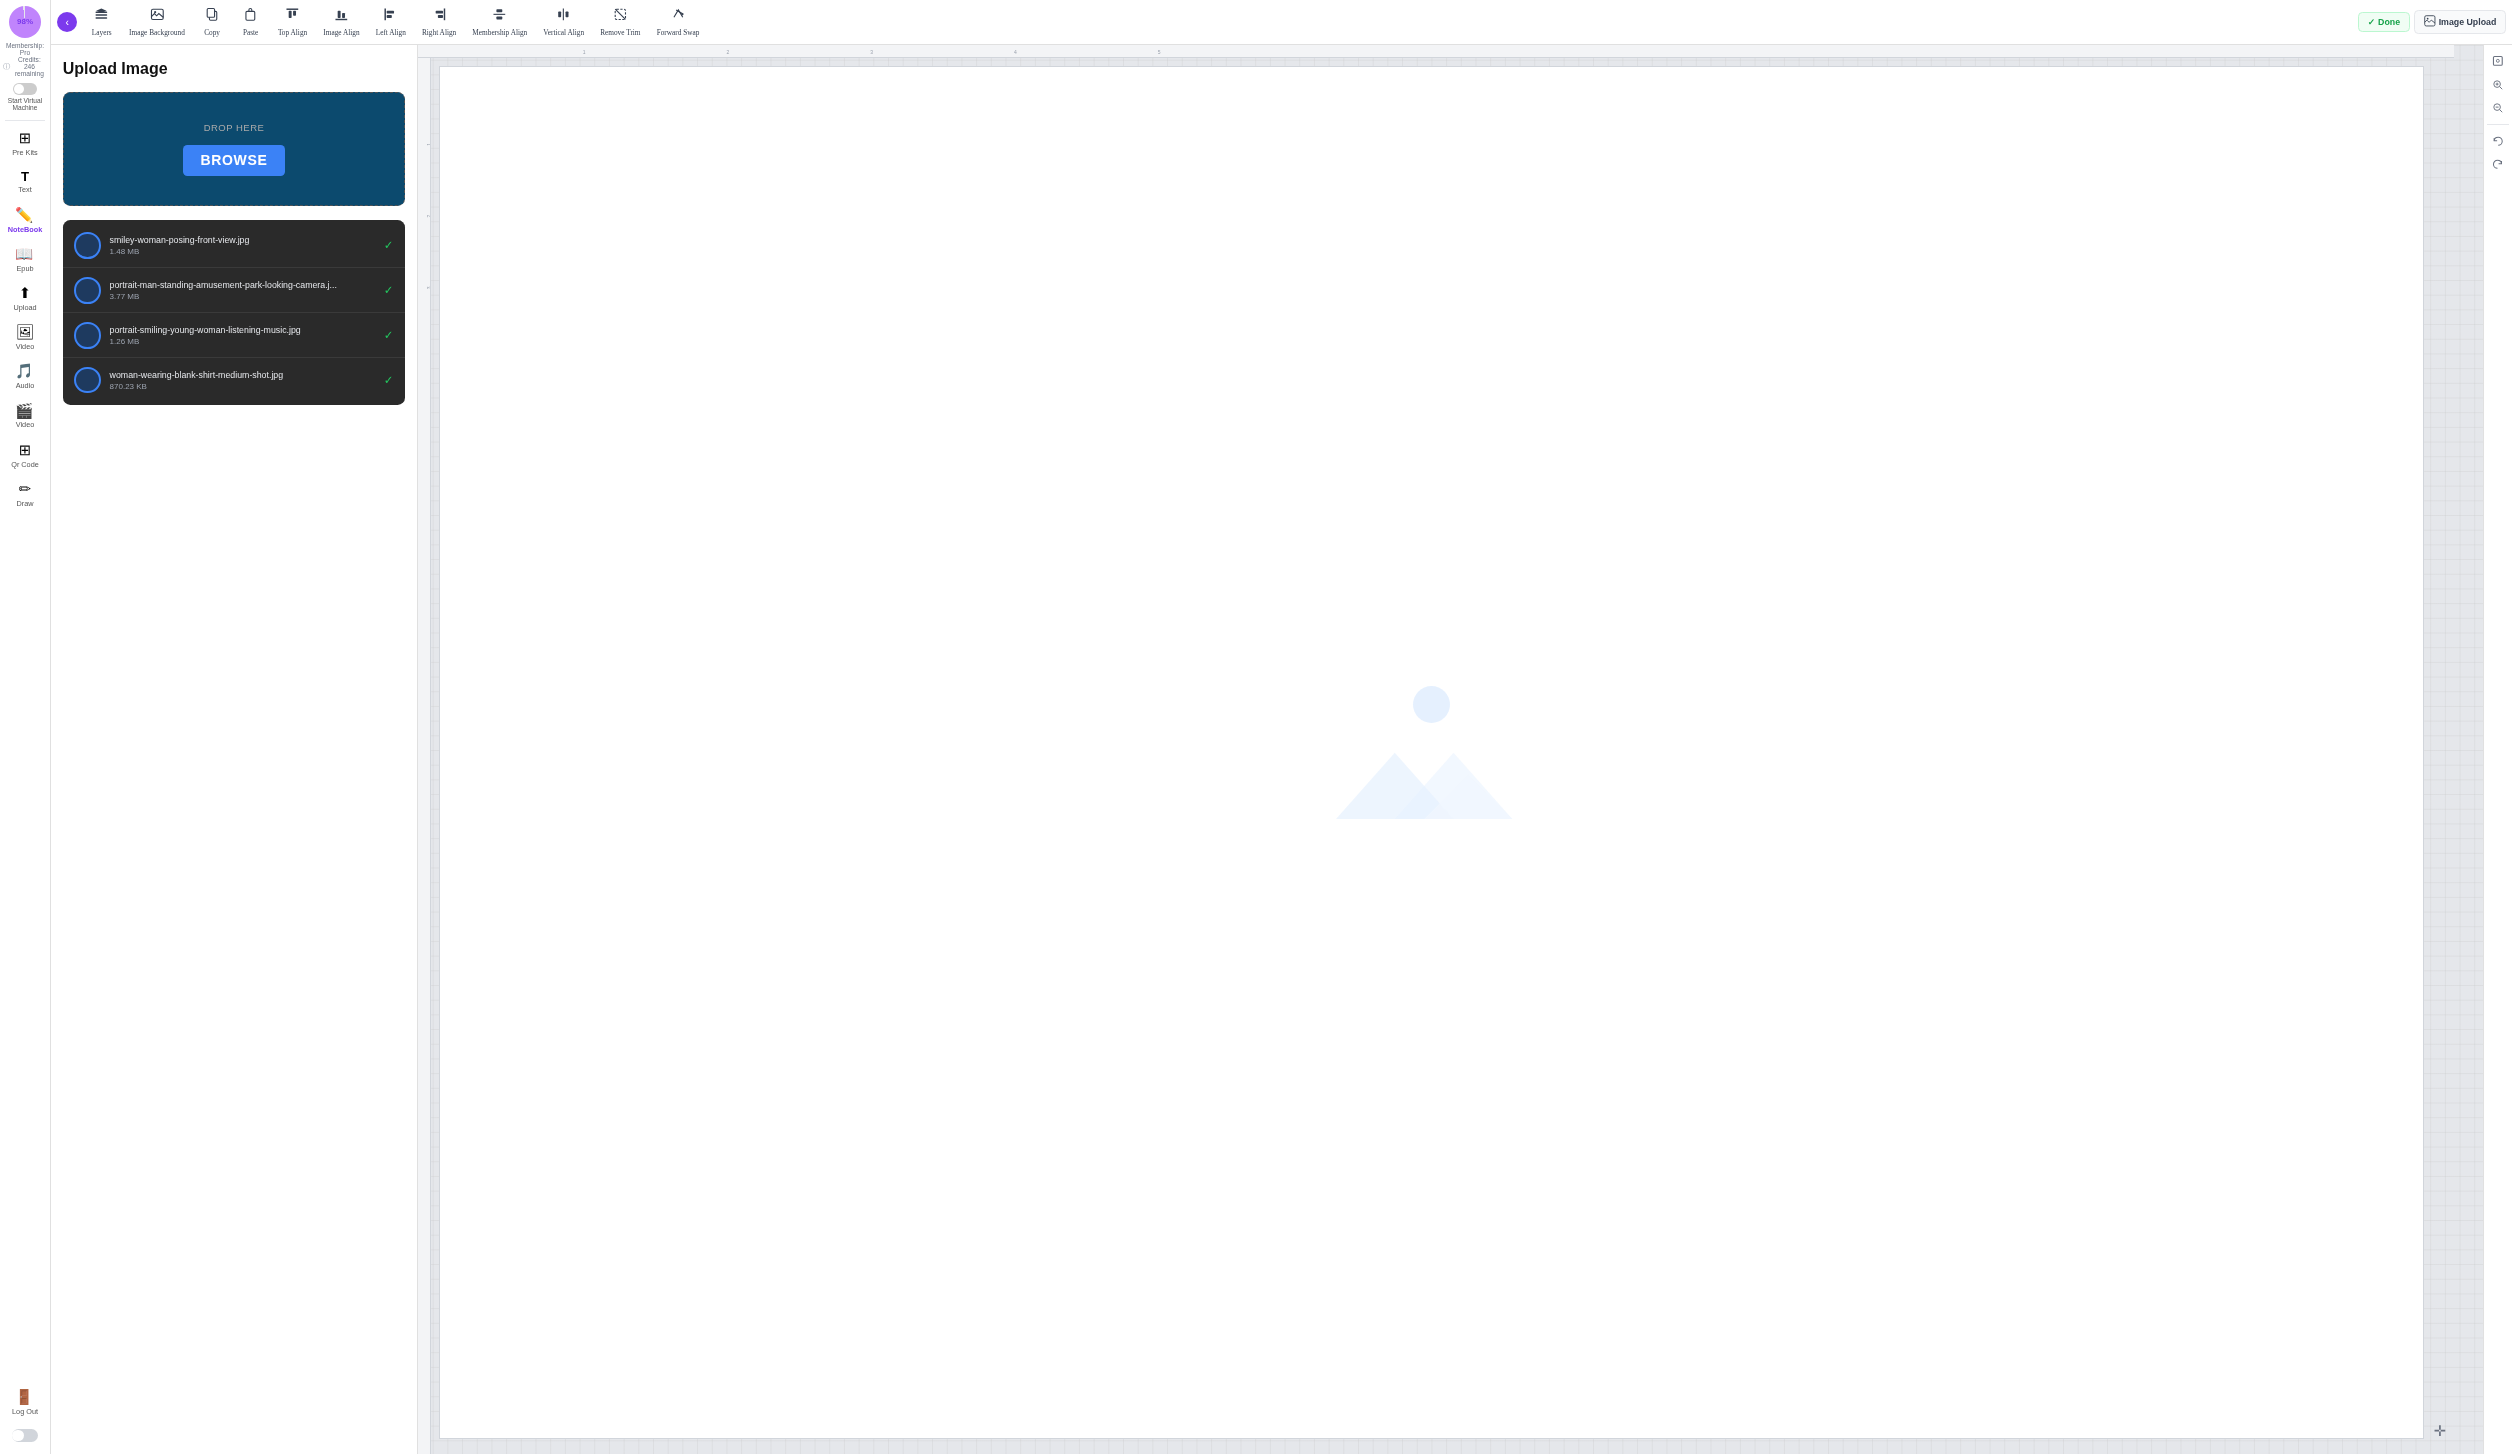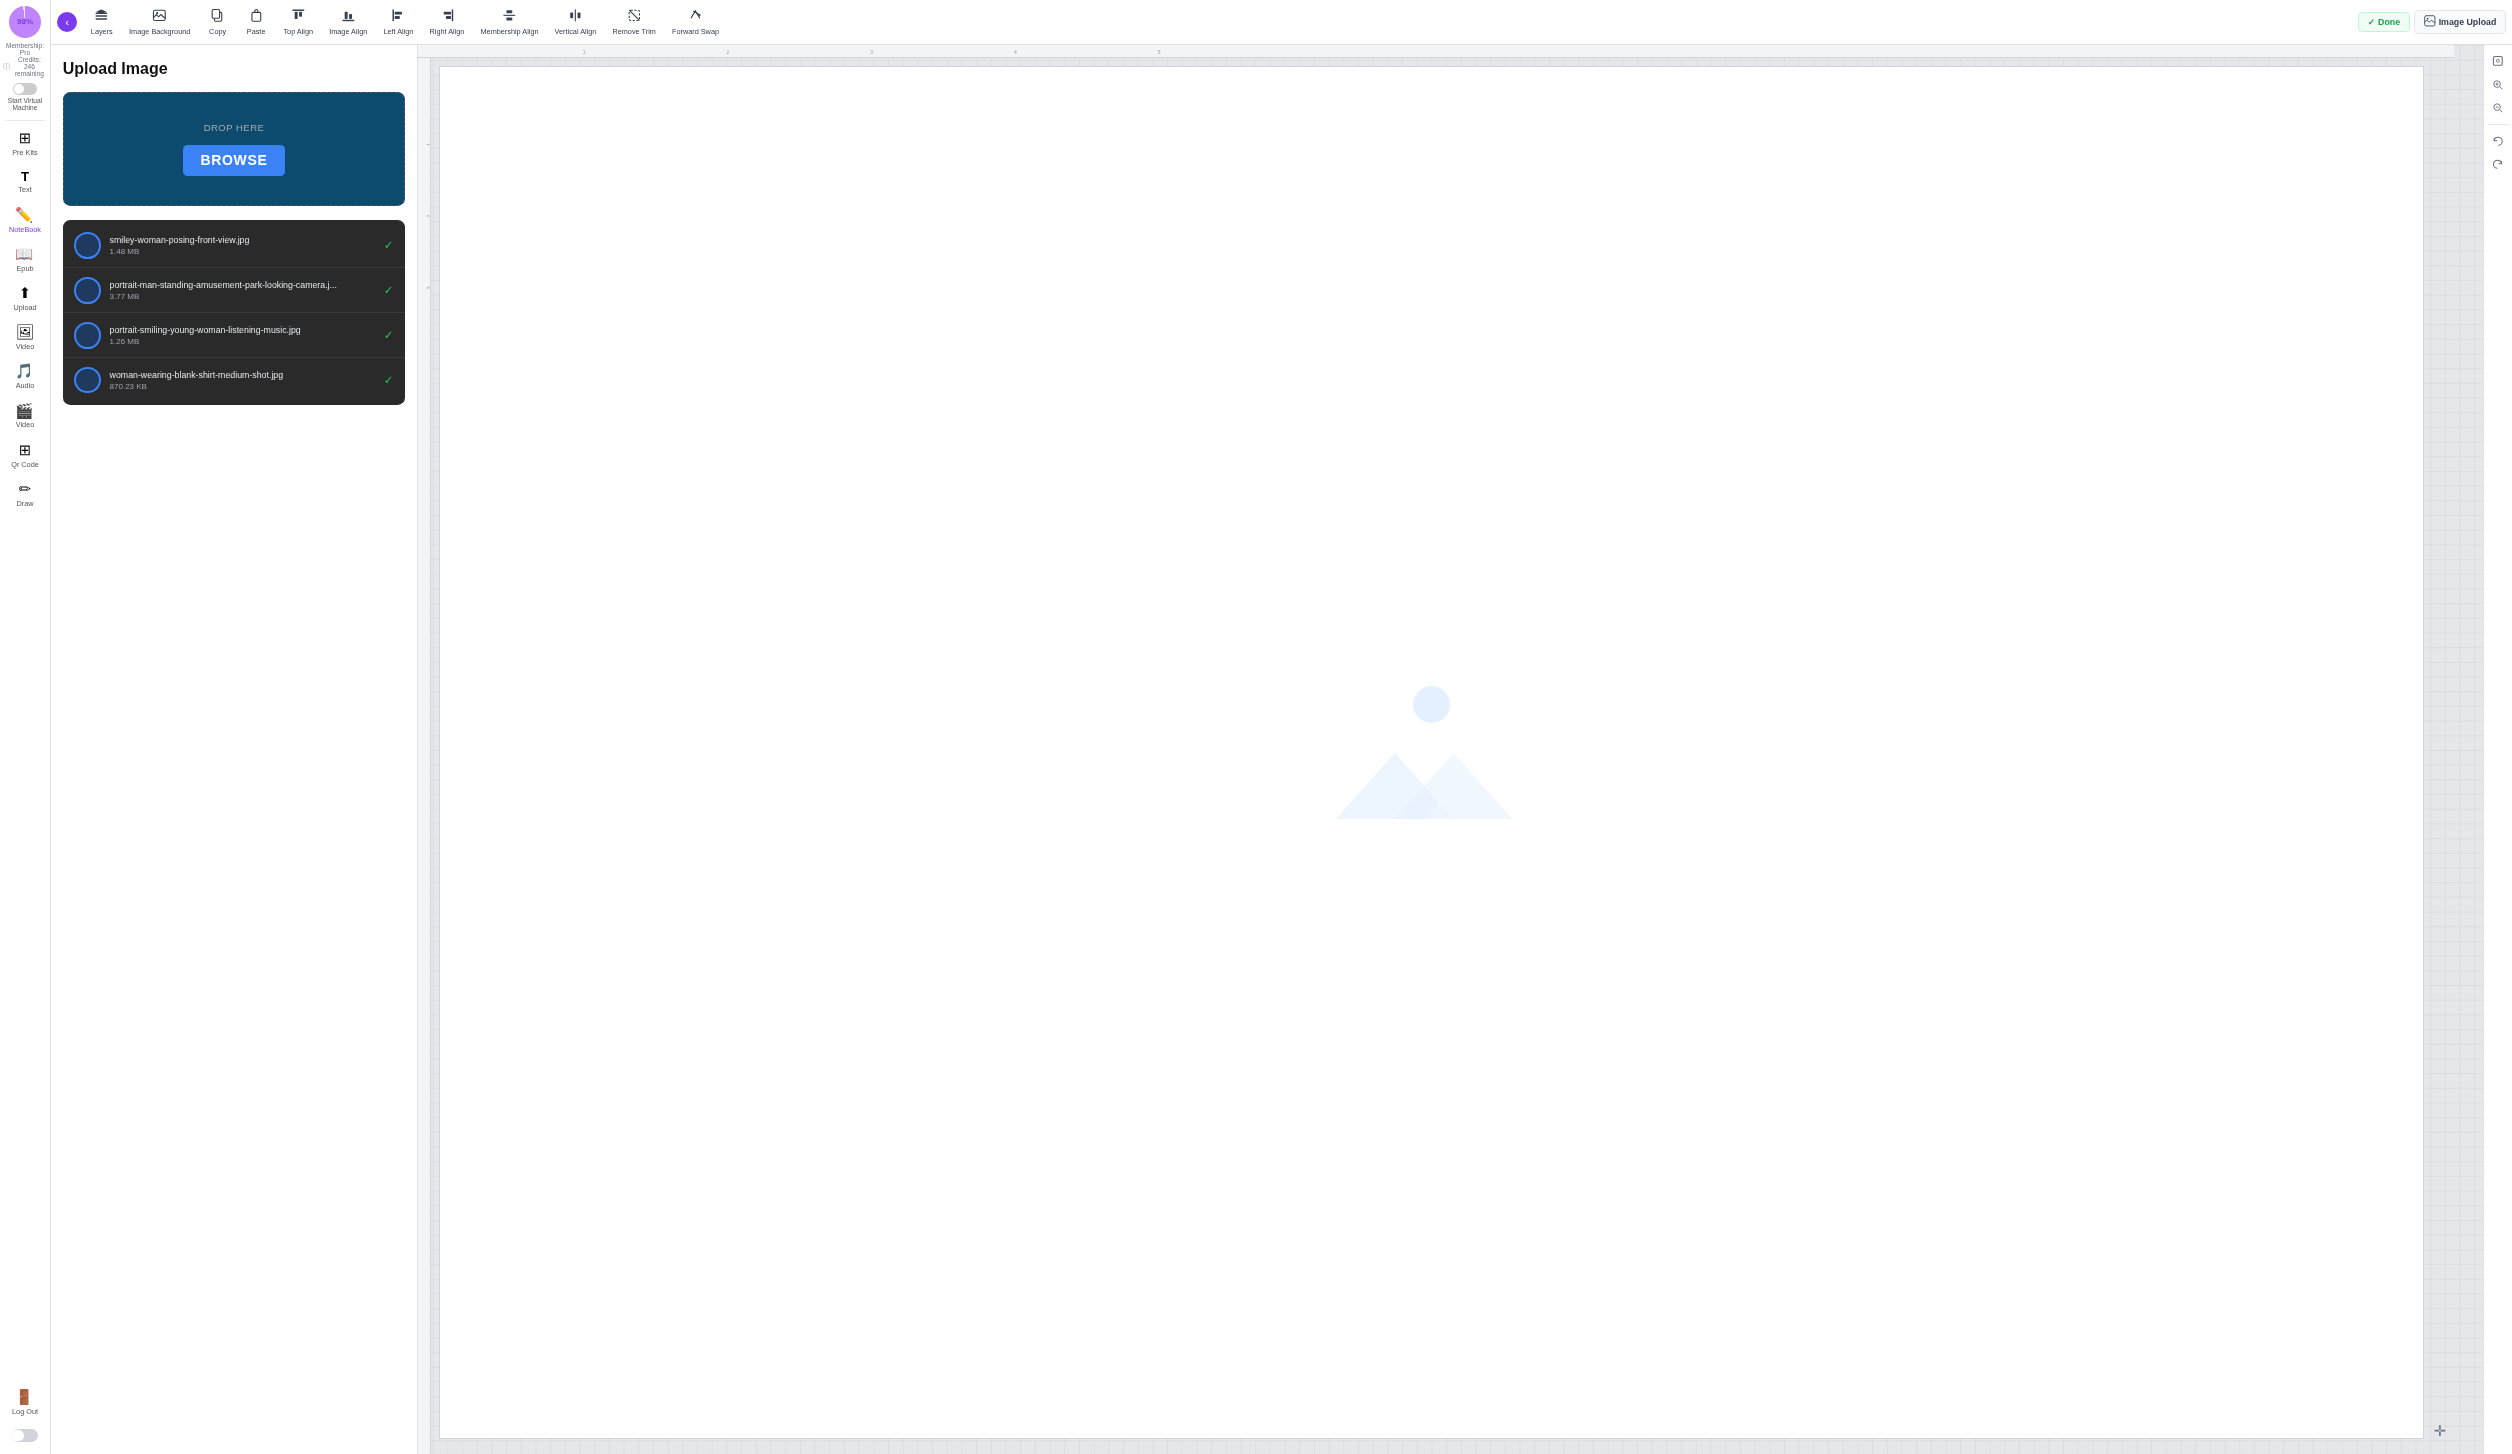--- a/index.html
+++ b/index.html
@@ -107,20 +107,21 @@
     }
     .toolbar-item {
       display: flex;
       flex-direction: column;
       align-items: center;
       padding: 4.4px 7.3px;
       border-radius: 4.4px;
       cursor: pointer;
       gap: 2.2px;
       min-width: 37px;
+      font-family: Liberation Serif, serif;
     }
     .toolbar-item .icon { font-size: 13.2px; color: #374151; }
     .toolbar-item .label {
       font-size: 7.3px;
       color: #374151;
       text-align: center;
       white-space: nowrap;
     }
     .toolbar-collapse-btn {
       width: 20.5px;
@@ -367,21 +368,21 @@
   <div class="sidebar-item">
     <div class="icon-wrap">⊞</div>
     <span class="label">Pre Kits</span>
   </div>
   <div class="sidebar-item">
     <div class="icon-wrap" style="font-size:13.2px;font-weight:700;">T</div>
     <span class="label">Text</span>
   </div>
   <div class="sidebar-item active">
     <div class="icon-wrap" style="color:#7c3aed;">✏️</div>
-    <span class="label" style="color:#7c3aed;">NoteBook</span>
+    <span class="label" style="color:#7c3aed;font-weight:bold;">NoteBook</span>
   </div>
   <div class="sidebar-item">
     <div class="icon-wrap">📖</div>
     <span class="label">Epub</span>
   </div>
   <div class="sidebar-item">
     <div class="icon-wrap">⬆</div>
     <span class="label">Upload</span>
   </div>
   <div class="sidebar-item">

